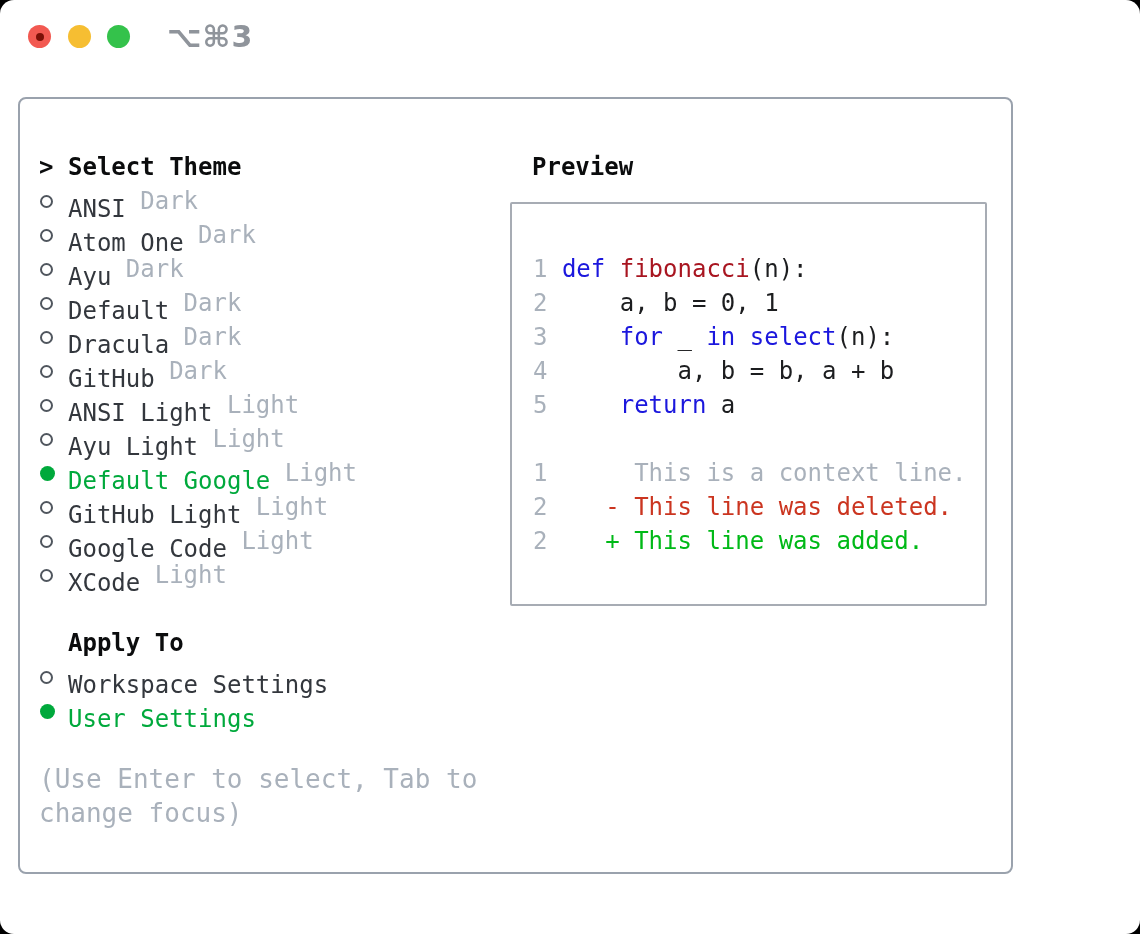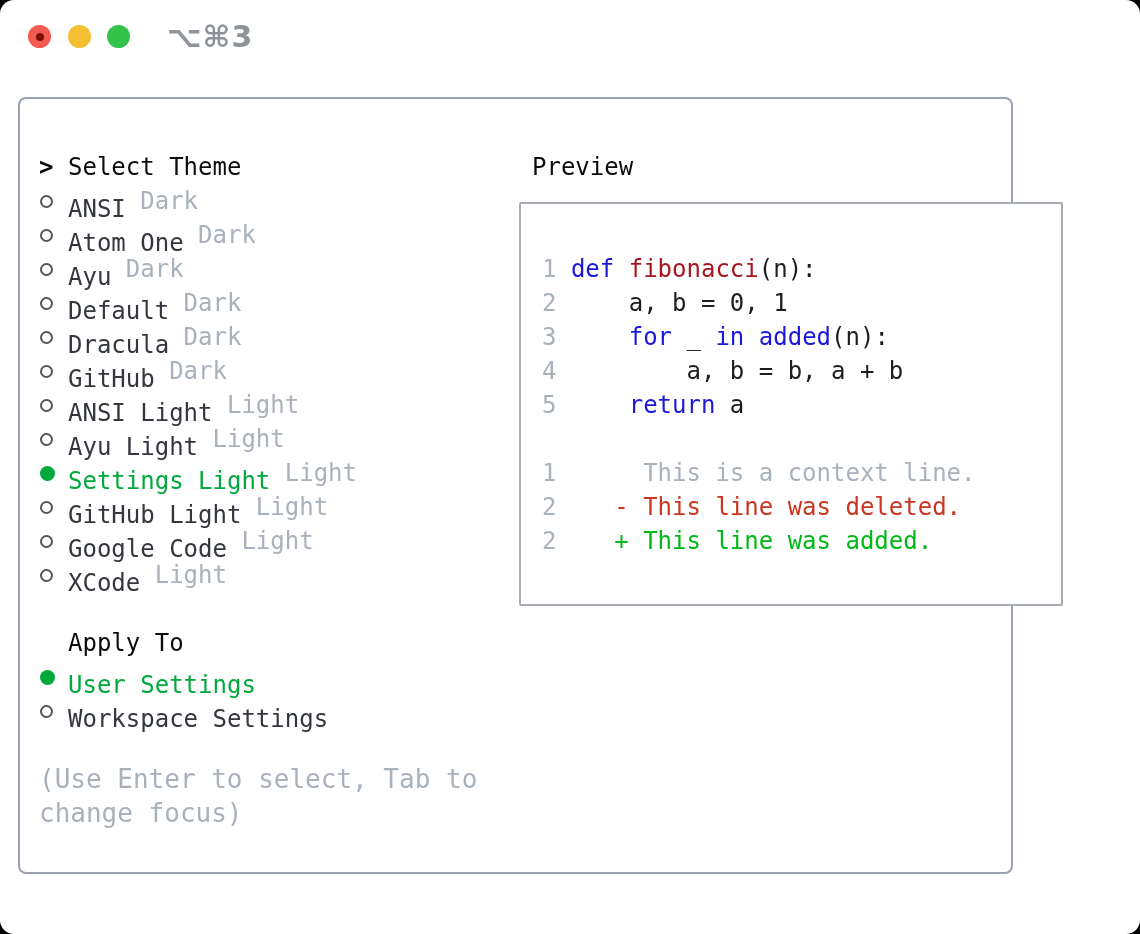--- a/index.html
+++ b/index.html
@@ -32,33 +32,33 @@
     border:2px solid var(--panel-border);border-radius:8px;background:#fff;
     box-sizing:border-box;
   }
   .row{height:34px;display:flex;align-items:center;white-space:pre;
        font-size:24px;line-height:34px;}
   .marker-cell{width:29px;flex:0 0 29px;display:flex;align-items:center;}
   .prompt{font-weight:bold;color:var(--header-black);font-size:24px;}
   .radio{width:13px;height:13px;border:2px solid var(--circle-outline);
          border-radius:50%;box-sizing:border-box;margin-left:1px;}
   .radio.sel{width:15px;height:15px;border:none;background:var(--accent-green);}
-  .hdr{font-weight:normal;color:var(--header-black);}
+  .hdr{font-weight:bold;color:var(--header-black);}
   .item-name{color:var(--text-dark);margin-top:16px;}
   .item-tag{color:var(--muted);margin-left:1ch;}
   .opt-sel .item-name{color:var(--accent-green);}
   .spacer{height:34px;}
   .left-col{position:absolute;left:19px;top:51px;}
   .hint{font-size:26px;line-height:34px;color:var(--muted);white-space:pre;}
   
   .preview-title{position:absolute;left:512px;top:51px;}
   .preview-box{
-    position:absolute;left:490px;top:103px;width:544px;height:404px;
+    position:absolute;left:490px;top:103px;width:477px;height:404px;
     border:2px solid var(--preview-border);border-radius:2px;background:#fff;
-    box-sizing:border-box;overflow:hidden;margin-left:9px;
+    box-sizing:border-box;overflow:hidden;
   }
   .code{margin:48px 0 0 21px;}
   .code-line{height:34px;line-height:34px;font-size:24px;white-space:pre;}
   .tok-num{color:var(--line-number);}
   .tok-kw{color:var(--keyword-blue);}
   .tok-fn{color:var(--function-red);}
   .tok-pl{color:var(--code-text);}
   .tok-ctx{color:var(--muted);}
   .tok-del{color:var(--deleted-red);}
   .tok-add{color:var(--added-green);}
@@ -89,53 +89,53 @@
 
       <div id="theme-options">
           <div class="row"><span class="marker-cell"><span class="radio"></span></span><span class="item-name">ANSI</span><span class="item-tag">Dark</span></div>
           <div class="row"><span class="marker-cell"><span class="radio"></span></span><span class="item-name">Atom One</span><span class="item-tag">Dark</span></div>
           <div class="row"><span class="marker-cell"><span class="radio"></span></span><span class="item-name">Ayu</span><span class="item-tag">Dark</span></div>
           <div class="row"><span class="marker-cell"><span class="radio"></span></span><span class="item-name">Default</span><span class="item-tag">Dark</span></div>
           <div class="row"><span class="marker-cell"><span class="radio"></span></span><span class="item-name">Dracula</span><span class="item-tag">Dark</span></div>
           <div class="row"><span class="marker-cell"><span class="radio"></span></span><span class="item-name">GitHub</span><span class="item-tag">Dark</span></div>
           <div class="row"><span class="marker-cell"><span class="radio"></span></span><span class="item-name">ANSI Light</span><span class="item-tag">Light</span></div>
           <div class="row"><span class="marker-cell"><span class="radio"></span></span><span class="item-name">Ayu Light</span><span class="item-tag">Light</span></div>
-          <div class="row opt-sel"><span class="marker-cell"><span class="radio sel"></span></span><span class="item-name">Settings Light</span><span class="item-tag">Light</span></div>
+          <div class="row opt-sel"><span class="marker-cell"><span class="radio sel"></span></span><span class="item-name">Default Google</span><span class="item-tag">Light</span></div>
           <div class="row"><span class="marker-cell"><span class="radio"></span></span><span class="item-name">GitHub Light</span><span class="item-tag">Light</span></div>
           <div class="row"><span class="marker-cell"><span class="radio"></span></span><span class="item-name">Google Code</span><span class="item-tag">Light</span></div>
           <div class="row"><span class="marker-cell"><span class="radio"></span></span><span class="item-name">XCode</span><span class="item-tag">Light</span></div>
         </div>
 
       <div class="spacer"></div>
 
       <div class="row">
         <span class="marker-cell"></span>
         <span class="hdr">Apply To</span>
       </div>
 
       <div id="apply-options">
+          <div class="row"><span class="marker-cell"><span class="radio"></span></span><span class="item-name">Workspace Settings</span></div>
           <div class="row opt-sel"><span class="marker-cell"><span class="radio sel"></span></span><span class="item-name">User Settings</span></div>
-          <div class="row"><span class="marker-cell"><span class="radio"></span></span><span class="item-name">Workspace Settings</span></div>
         </div>
 
       <div class="spacer"></div>
 
       <div class="hint">(Use Enter to select, Tab to
 change focus)</div>
     </div>
 
     <div class="row preview-title">
       <span class="hdr">Preview</span>
     </div>
 
     <div class="preview-box">
       <div class="code" id="code">
           <div class="code-line"><span class="tok-num">1 </span><span class="tok-kw">def </span><span class="tok-fn">fibonacci</span><span class="tok-pl">(n):</span></div>
           <div class="code-line"><span class="tok-num">2 </span><span class="tok-pl">    a, b = 0, 1</span></div>
-          <div class="code-line"><span class="tok-num">3 </span><span class="tok-pl">    </span><span class="tok-kw">for</span><span class="tok-pl"> _ </span><span class="tok-kw">in</span><span class="tok-pl"> </span><span class="tok-kw">added</span><span class="tok-pl">(n):</span></div>
+          <div class="code-line"><span class="tok-num">3 </span><span class="tok-pl">    </span><span class="tok-kw">for</span><span class="tok-pl"> _ </span><span class="tok-kw">in</span><span class="tok-pl"> </span><span class="tok-kw">select</span><span class="tok-pl">(n):</span></div>
           <div class="code-line"><span class="tok-num">4 </span><span class="tok-pl">        a, b = b, a + b</span></div>
           <div class="code-line"><span class="tok-num">5 </span><span class="tok-pl">    </span><span class="tok-kw">return</span><span class="tok-pl"> a</span></div>
           <div class="code-line"></div>
           <div class="code-line"><span class="tok-num">1</span><span class="tok-ctx">      This is a context line.</span></div>
           <div class="code-line"><span class="tok-num">2</span><span class="tok-del">    - This line was deleted.</span></div>
           <div class="code-line"><span class="tok-num">2</span><span class="tok-add">    + This line was added.</span></div>
         </div>
     </div>
 
   </div>

